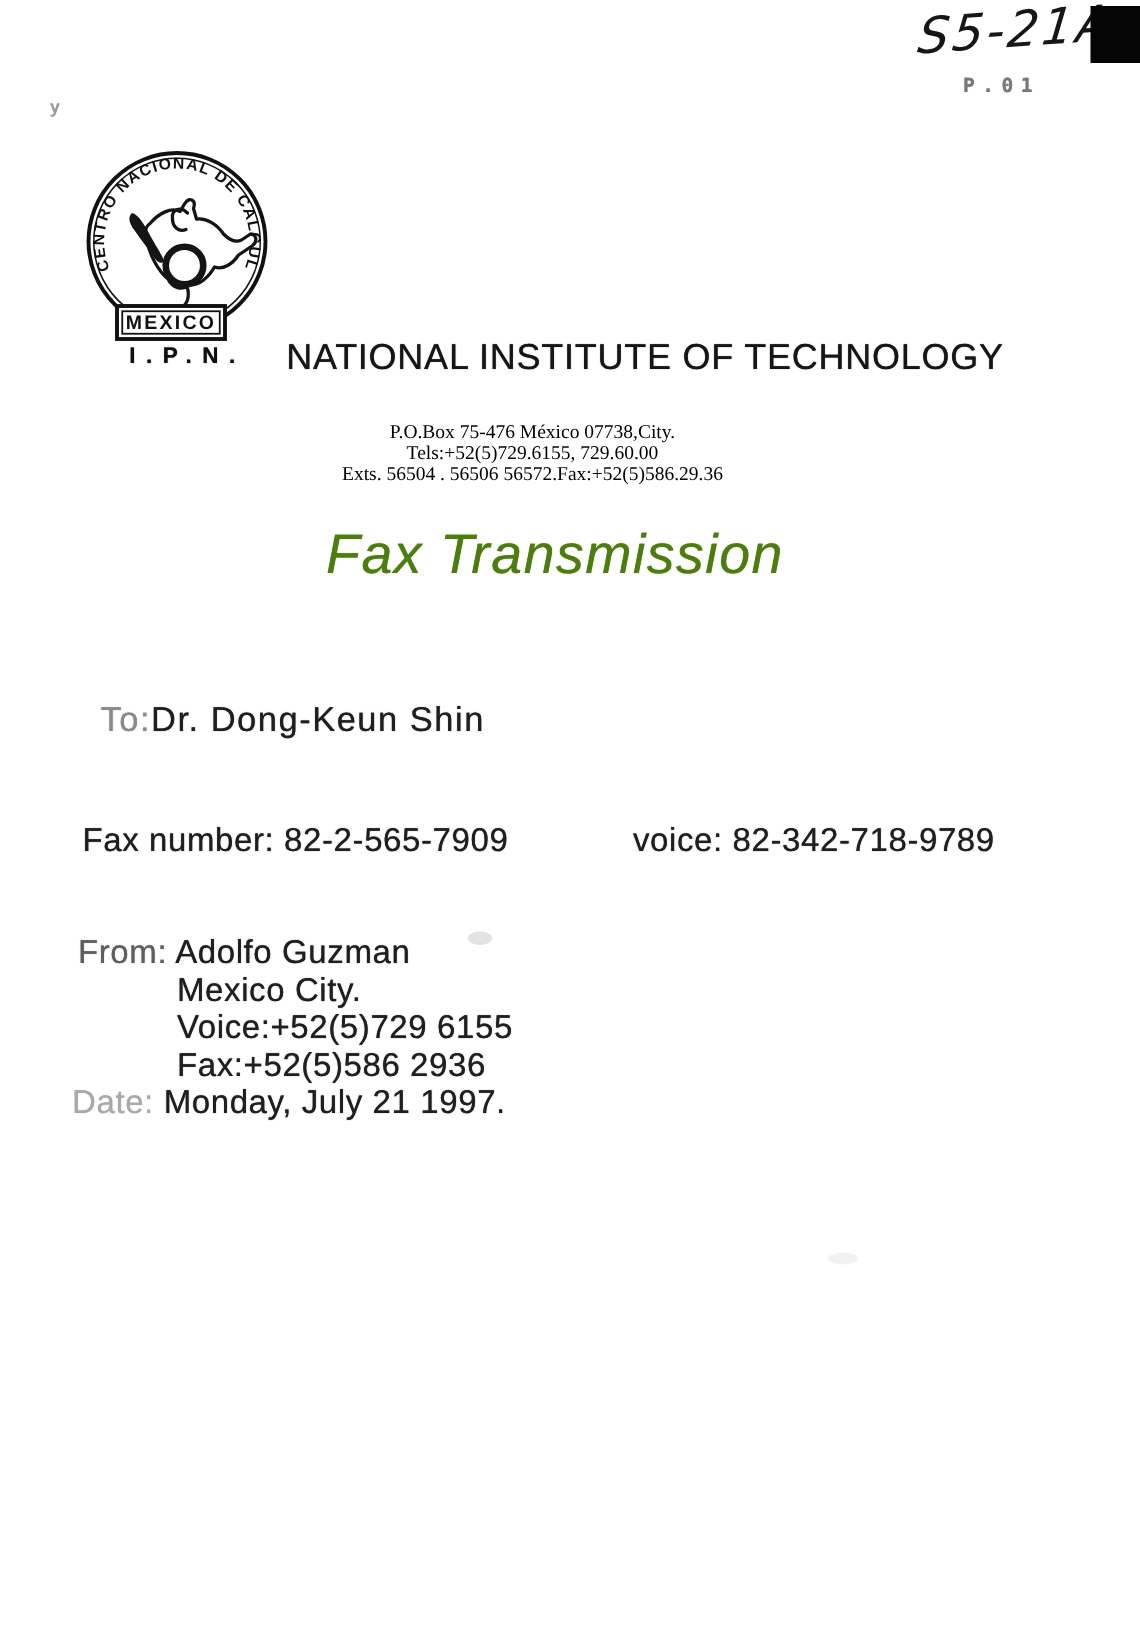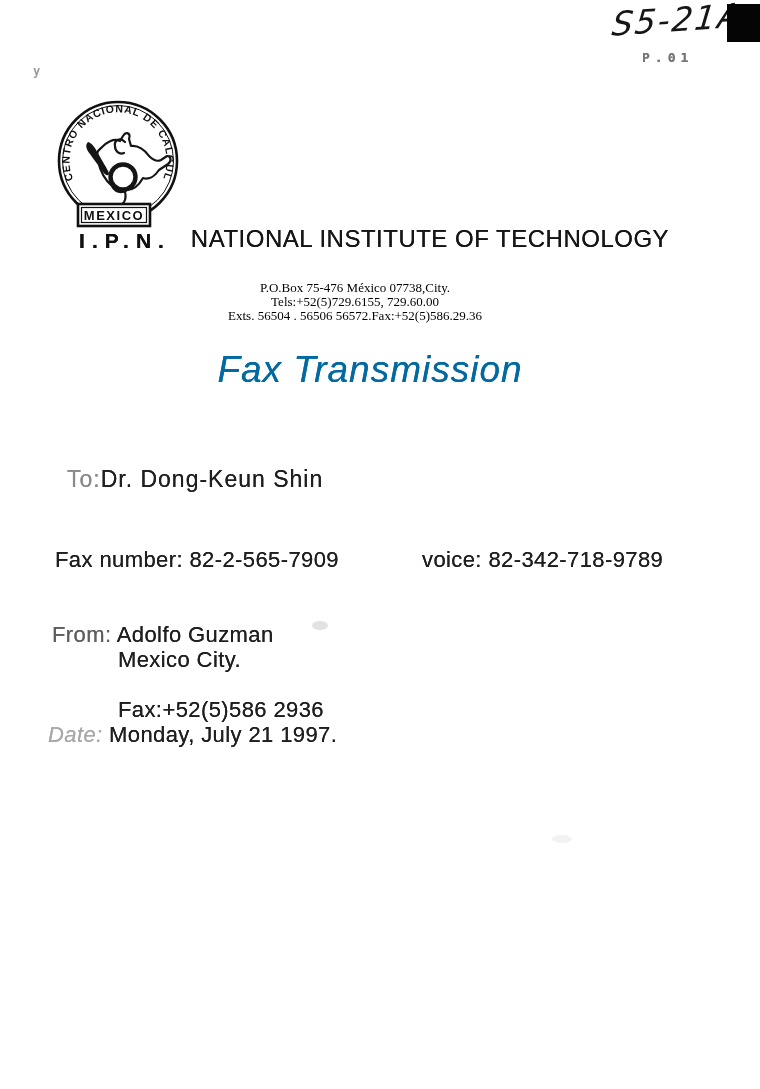--- a/index.html
+++ b/index.html
@@ -40,45 +40,45 @@
   .stray-mark {
     position: absolute; top: 64px; left: 33px;
     font-family: "DejaVu Sans Mono", monospace;
     font-size: 12px; color: #9a9a9a; font-weight: bold;
   }
 
   
   .seal { position: absolute; top: 99px; left: 48px; }
   .ipn {
     position: absolute; top: 229px; left: 55px; width: 140px;
-    text-align: center; font-weight: bold; font-size: 21px;
+    text-align: center; font-weight: bold; font-size: 15px;
     letter-spacing: 7px; color: #101010;
   }
 
   
   .letterhead { position: absolute; top: 224px; left: 180px; width: 500px; text-align: center; }
   .lh-line1 { font-size: 24px; letter-spacing: 0.5px; color: #161616; line-height: 29px; }
   .lh-line2 { font-size: 22px; letter-spacing: 0.5px; color: #1b1b1b; line-height: 27px; }
   .address { position: absolute; top: 281px; left: 180px; width: 350px; text-align: center;
              font-family: "Liberation Serif", serif; font-size: 13px; color: #000000;
              line-height: 14px; }
 
   
   .doc-title {
     position: absolute; top: 349px; left: 70px; width: 600px;
     text-align: center; font-style: italic; font-size: 37px;
-    letter-spacing: 1px; color: #0369a1;
+    letter-spacing: 1px; color: #4d7c0f;
   }
 
   
   .body-line { position: absolute; font-size: 22px; letter-spacing: 0.4px; color: #1f1f1f; }
   .to-line   { top: 466px; left: 55px; font-size: 23px; letter-spacing: 1px; margin-left: 12px; }
   .lbl-faded  { color: #8a8a8a; }
   .lbl-dim    { color: #5f5f5f; }
-  .lbl-ghost  { color: #a9a9a9; font-style: italic; }
+  .lbl-ghost  { color: #a9a9a9; }
   .faxnum-line { top: 547px; left: 55px; }
   .voice-line  { top: 547px; left: 422px; }
   .from-line   { top: 622px; left: 52px; }
   .city-line   { top: 647px; left: 118px; }
   .svoice-line { top: 672px; left: 118px; }
   .sfax-line   { top: 697px; left: 118px; }
   .date-line   { top: 722px; left: 48px; }
 
   .smudge1 { position: absolute; top: 621px; left: 312px; width: 16px; height: 9px;
              background: #e2e2e2; border-radius: 50%; }
@@ -140,20 +140,21 @@
   <div class="body-line to-line fax-text">
     <span class="lbl-faded">To:</span><span>Dr. Dong-Keun Shin</span>
   </div>
   <div class="body-line faxnum-line fax-text">Fax number: 82-2-565-7909</div>
   <div class="body-line voice-line fax-text">voice: 82-342-718-9789</div>
 
   <div class="body-line from-line fax-text">
     <span class="lbl-dim">From:</span><span> Adolfo Guzman</span>
   </div>
   <div class="body-line city-line fax-text">Mexico City.</div>
+  <div class="body-line svoice-line fax-text">Voice:+52(5)729 6155</div>
   <div class="body-line sfax-line fax-text">Fax:+52(5)586 2936</div>
   <div class="body-line date-line fax-text">
     <span class="lbl-ghost">Date:</span><span> Monday, July 21 1997.</span>
   </div>
 
   <div class="smudge1"></div>
   <div class="smudge2"></div>
 </div>
 
 </body></html>

